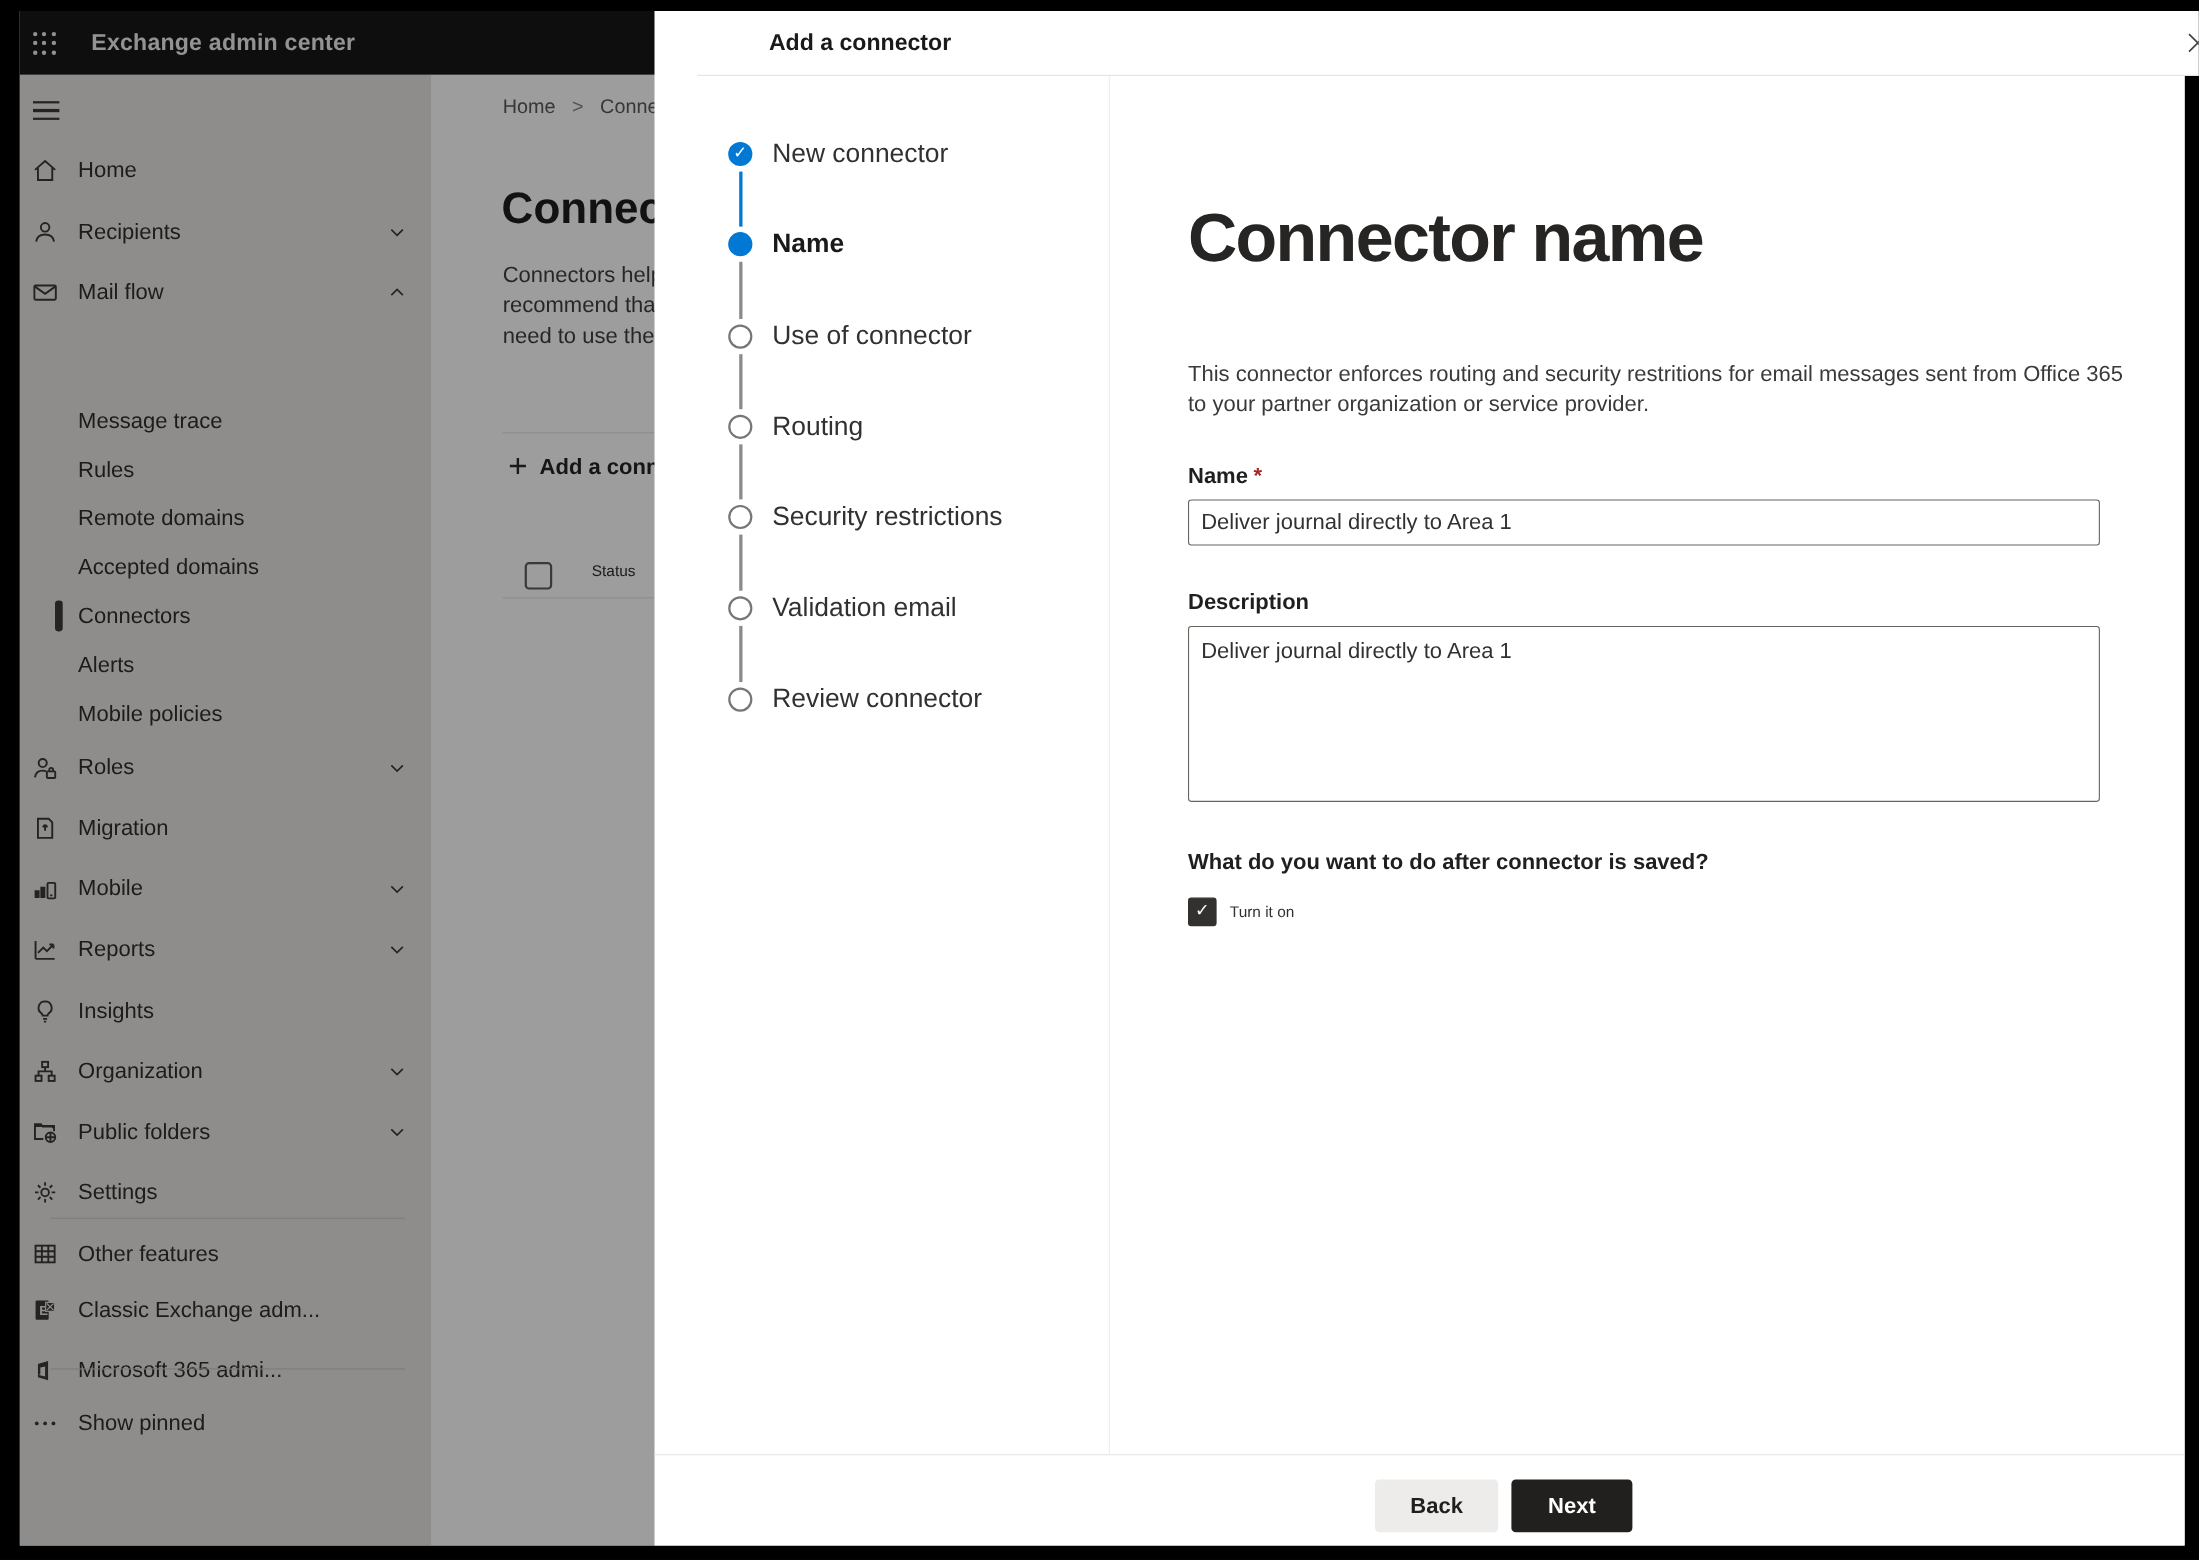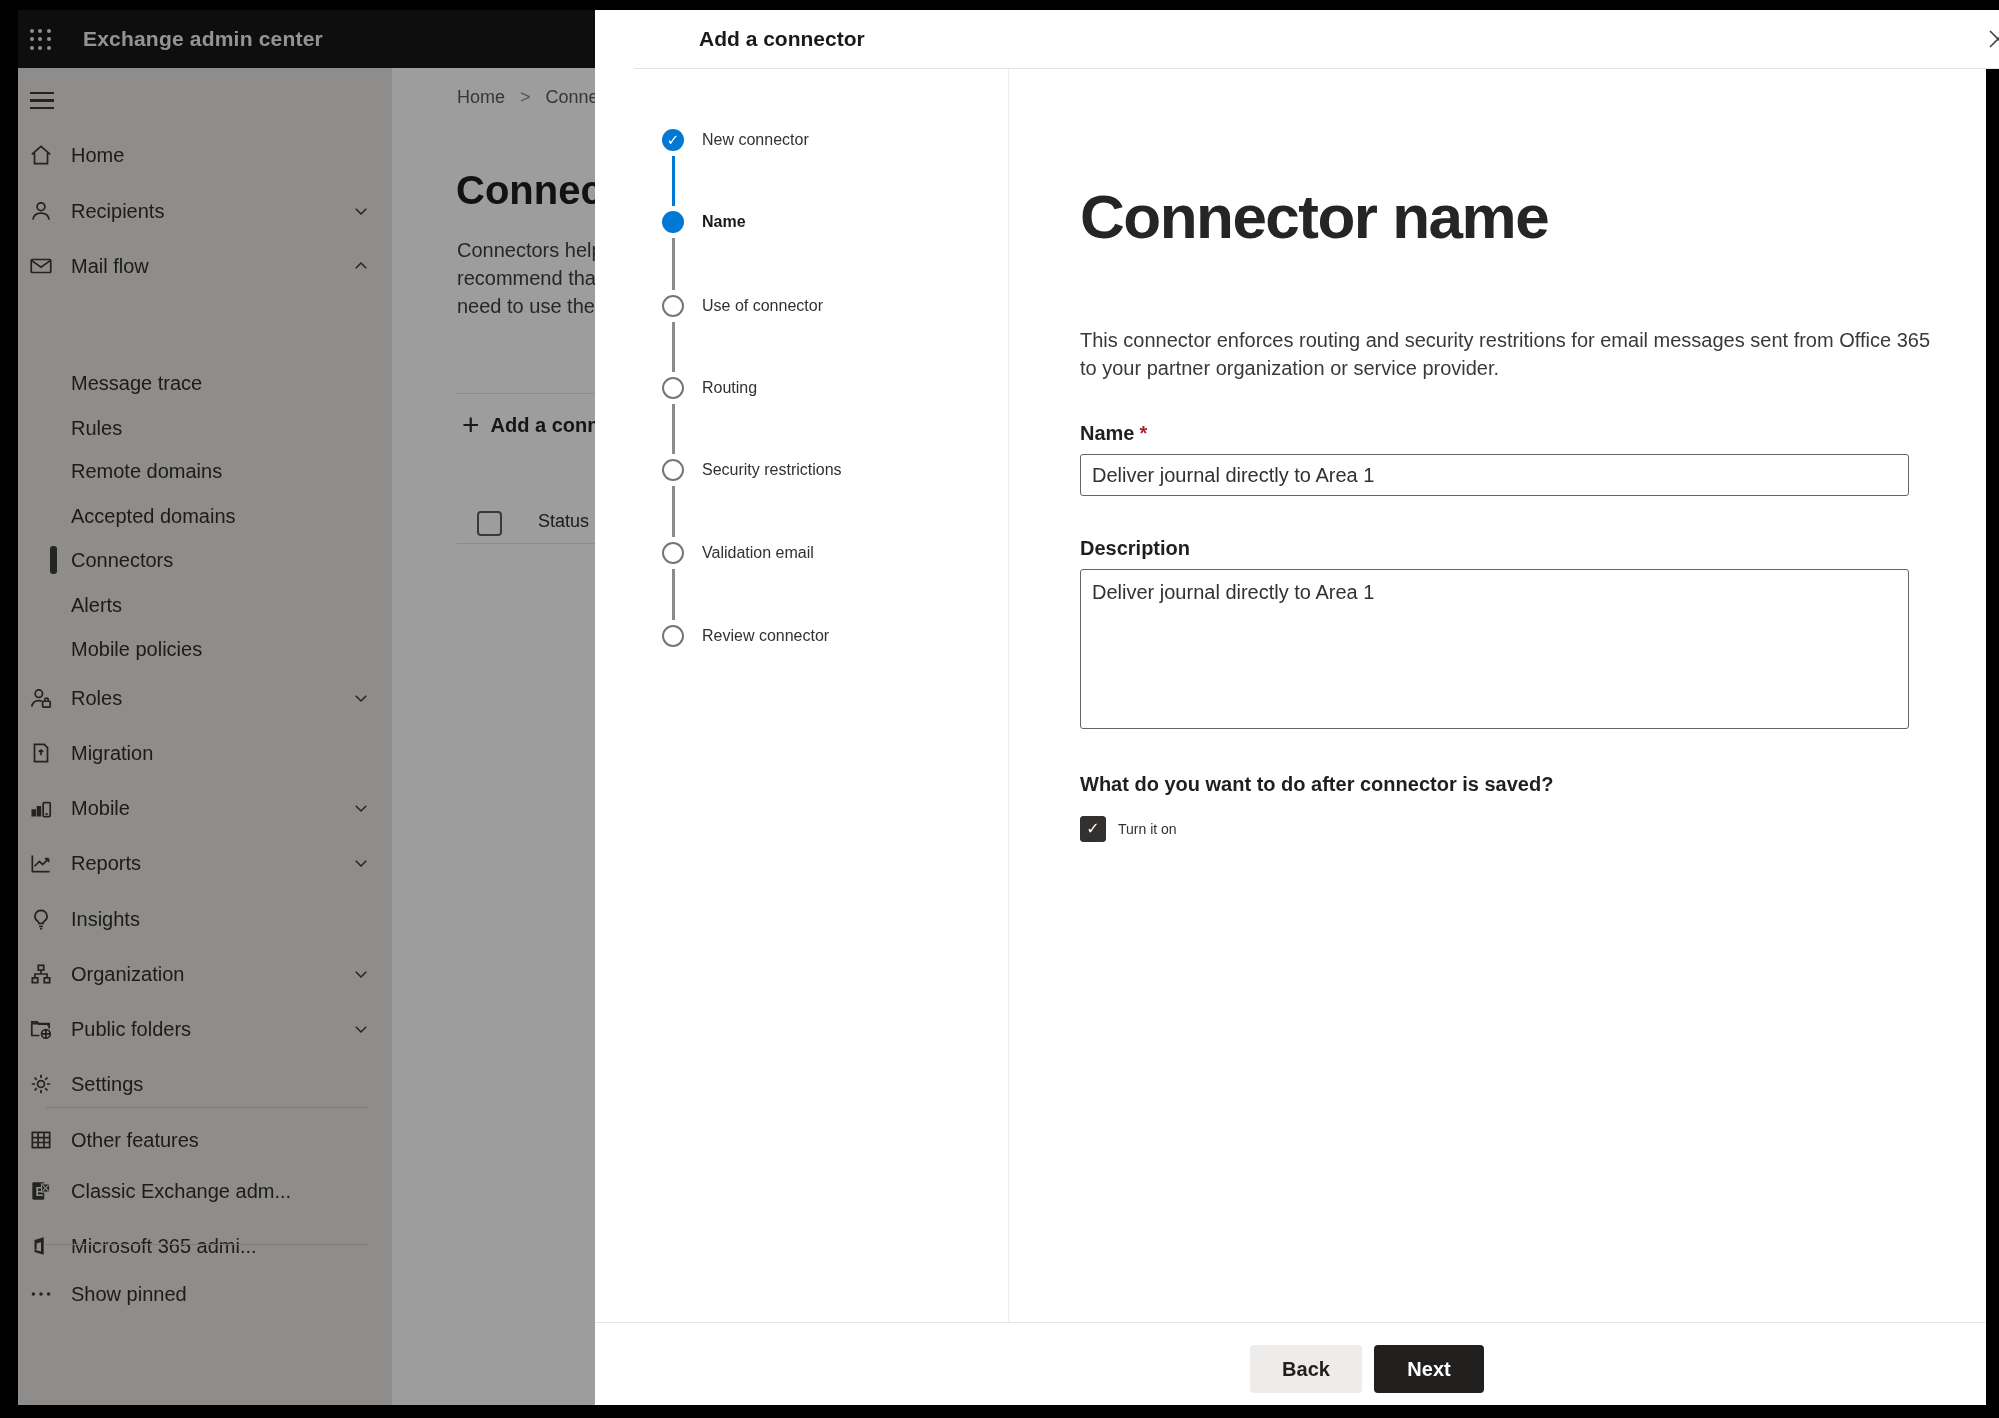--- a/index.html
+++ b/index.html
@@ -32,38 +32,38 @@
   #breadcrumb{position:absolute;left:65px;top:19px;font-size:18px;color:#5b5958;white-space:nowrap;}
   #breadcrumb .crumb{cursor:pointer;}
   #breadcrumb .sep{margin:0 10px;color:#8a8886;}
   #page-title{position:absolute;left:64px;top:100px;font-size:40px;font-weight:700;color:#1f1e1d;white-space:nowrap;}
   .page-para{position:absolute;left:65px;font-size:20px;line-height:28px;color:#3f3e3d;white-space:nowrap;}
   #page-divider{position:absolute;left:65px;top:325px;width:1460px;height:1px;background:#e3e1df;}
   #add-conn-btn{position:absolute;left:70px;top:340px;height:34px;display:flex;align-items:center;cursor:pointer;}
   #add-conn-btn .plus{font-size:30px;font-weight:300;color:#2b2a29;margin-right:11px;line-height:30px;}
   #add-conn-btn .lbl{font-size:20px;font-weight:700;color:#252423;white-space:nowrap;}
   #tbl-check{position:absolute;left:85px;top:443px;width:21px;height:21px;border:2.4px solid #5f5d5b;border-radius:4px;cursor:pointer;}
-  #tbl-status{position:absolute;left:146px;top:443px;font-size:18px;color:#2f2e2d;}
+  #tbl-status{position:absolute;left:146px;top:443px;font-size:14px;color:#2f2e2d;}
   #tbl-divider{position:absolute;left:65px;top:475px;width:1460px;height:1px;background:#e3e1df;}
   
   #overlay{position:absolute;left:18px;top:10px;width:1968px;height:1395px;background:rgba(0,0,0,0.38);}
   
   #modal{position:absolute;left:595px;top:10px;width:1391px;height:1395px;background:#fff;}
   #modal-header{position:absolute;left:0;top:0;width:100%;height:58px;border-bottom:1px solid #e5e3e1;background:#fff;margin-left:39px;}
   #modal-title{position:absolute;left:65px;top:0;height:58px;line-height:58px;font-size:21px;font-weight:700;color:#1b1a19;white-space:nowrap;}
   #modal-close{position:absolute;left:1350px;top:15px;width:28px;height:28px;cursor:pointer;color:#484644;}
   #modal-close svg{width:28px;height:28px;display:block;}
   
   #steps{position:absolute;left:0;top:59px;width:413px;height:1253px;border-right:1px solid #f0eeec;}
   .step{position:absolute;left:0;width:100%;height:24px;}
   .step-dot{position:absolute;left:67px;width:22px;height:22px;border-radius:50%;box-sizing:border-box;}
   .dot-done{background:#0078d4;color:#fff;font-size:15px;font-weight:700;text-align:center;line-height:22px;}
   .dot-current{background:#0078d4;}
   .dot-todo{background:#fff;border:2.4px solid #767674;}
-  .step-label{position:absolute;left:107px;top:50%;transform:translateY(-50%);font-size:16px;color:#323130;white-space:nowrap;}
+  .step-label{position:absolute;left:107px;top:50%;transform:translateY(-50%);font-size:24px;color:#323130;white-space:nowrap;}
   .step-label.current{font-weight:700;color:#1b1a19;}
   .seg{position:absolute;left:77px;width:3px;background:#8d8b89;}
   .seg.blue{background:#0078d4;}
   
   #pane{position:absolute;left:414px;top:59px;width:977px;height:1253px;}
   #pane-heading{position:absolute;left:71px;top:112px;font-size:62px;font-weight:700;letter-spacing:-1.5px;color:#262524;white-space:nowrap;}
   #pane-desc{position:absolute;left:71px;top:257px;font-size:20px;line-height:28px;color:#3a3938;}
   .fld-label{position:absolute;left:71px;font-size:20px;font-weight:700;color:#201f1e;white-space:nowrap;}
   .req{color:#a4262c;font-weight:700;margin-left:5px;}
   #name-input{position:absolute;left:71px;top:385px;width:805px;height:40px;border:1px solid #66645f;border-radius:3px;

